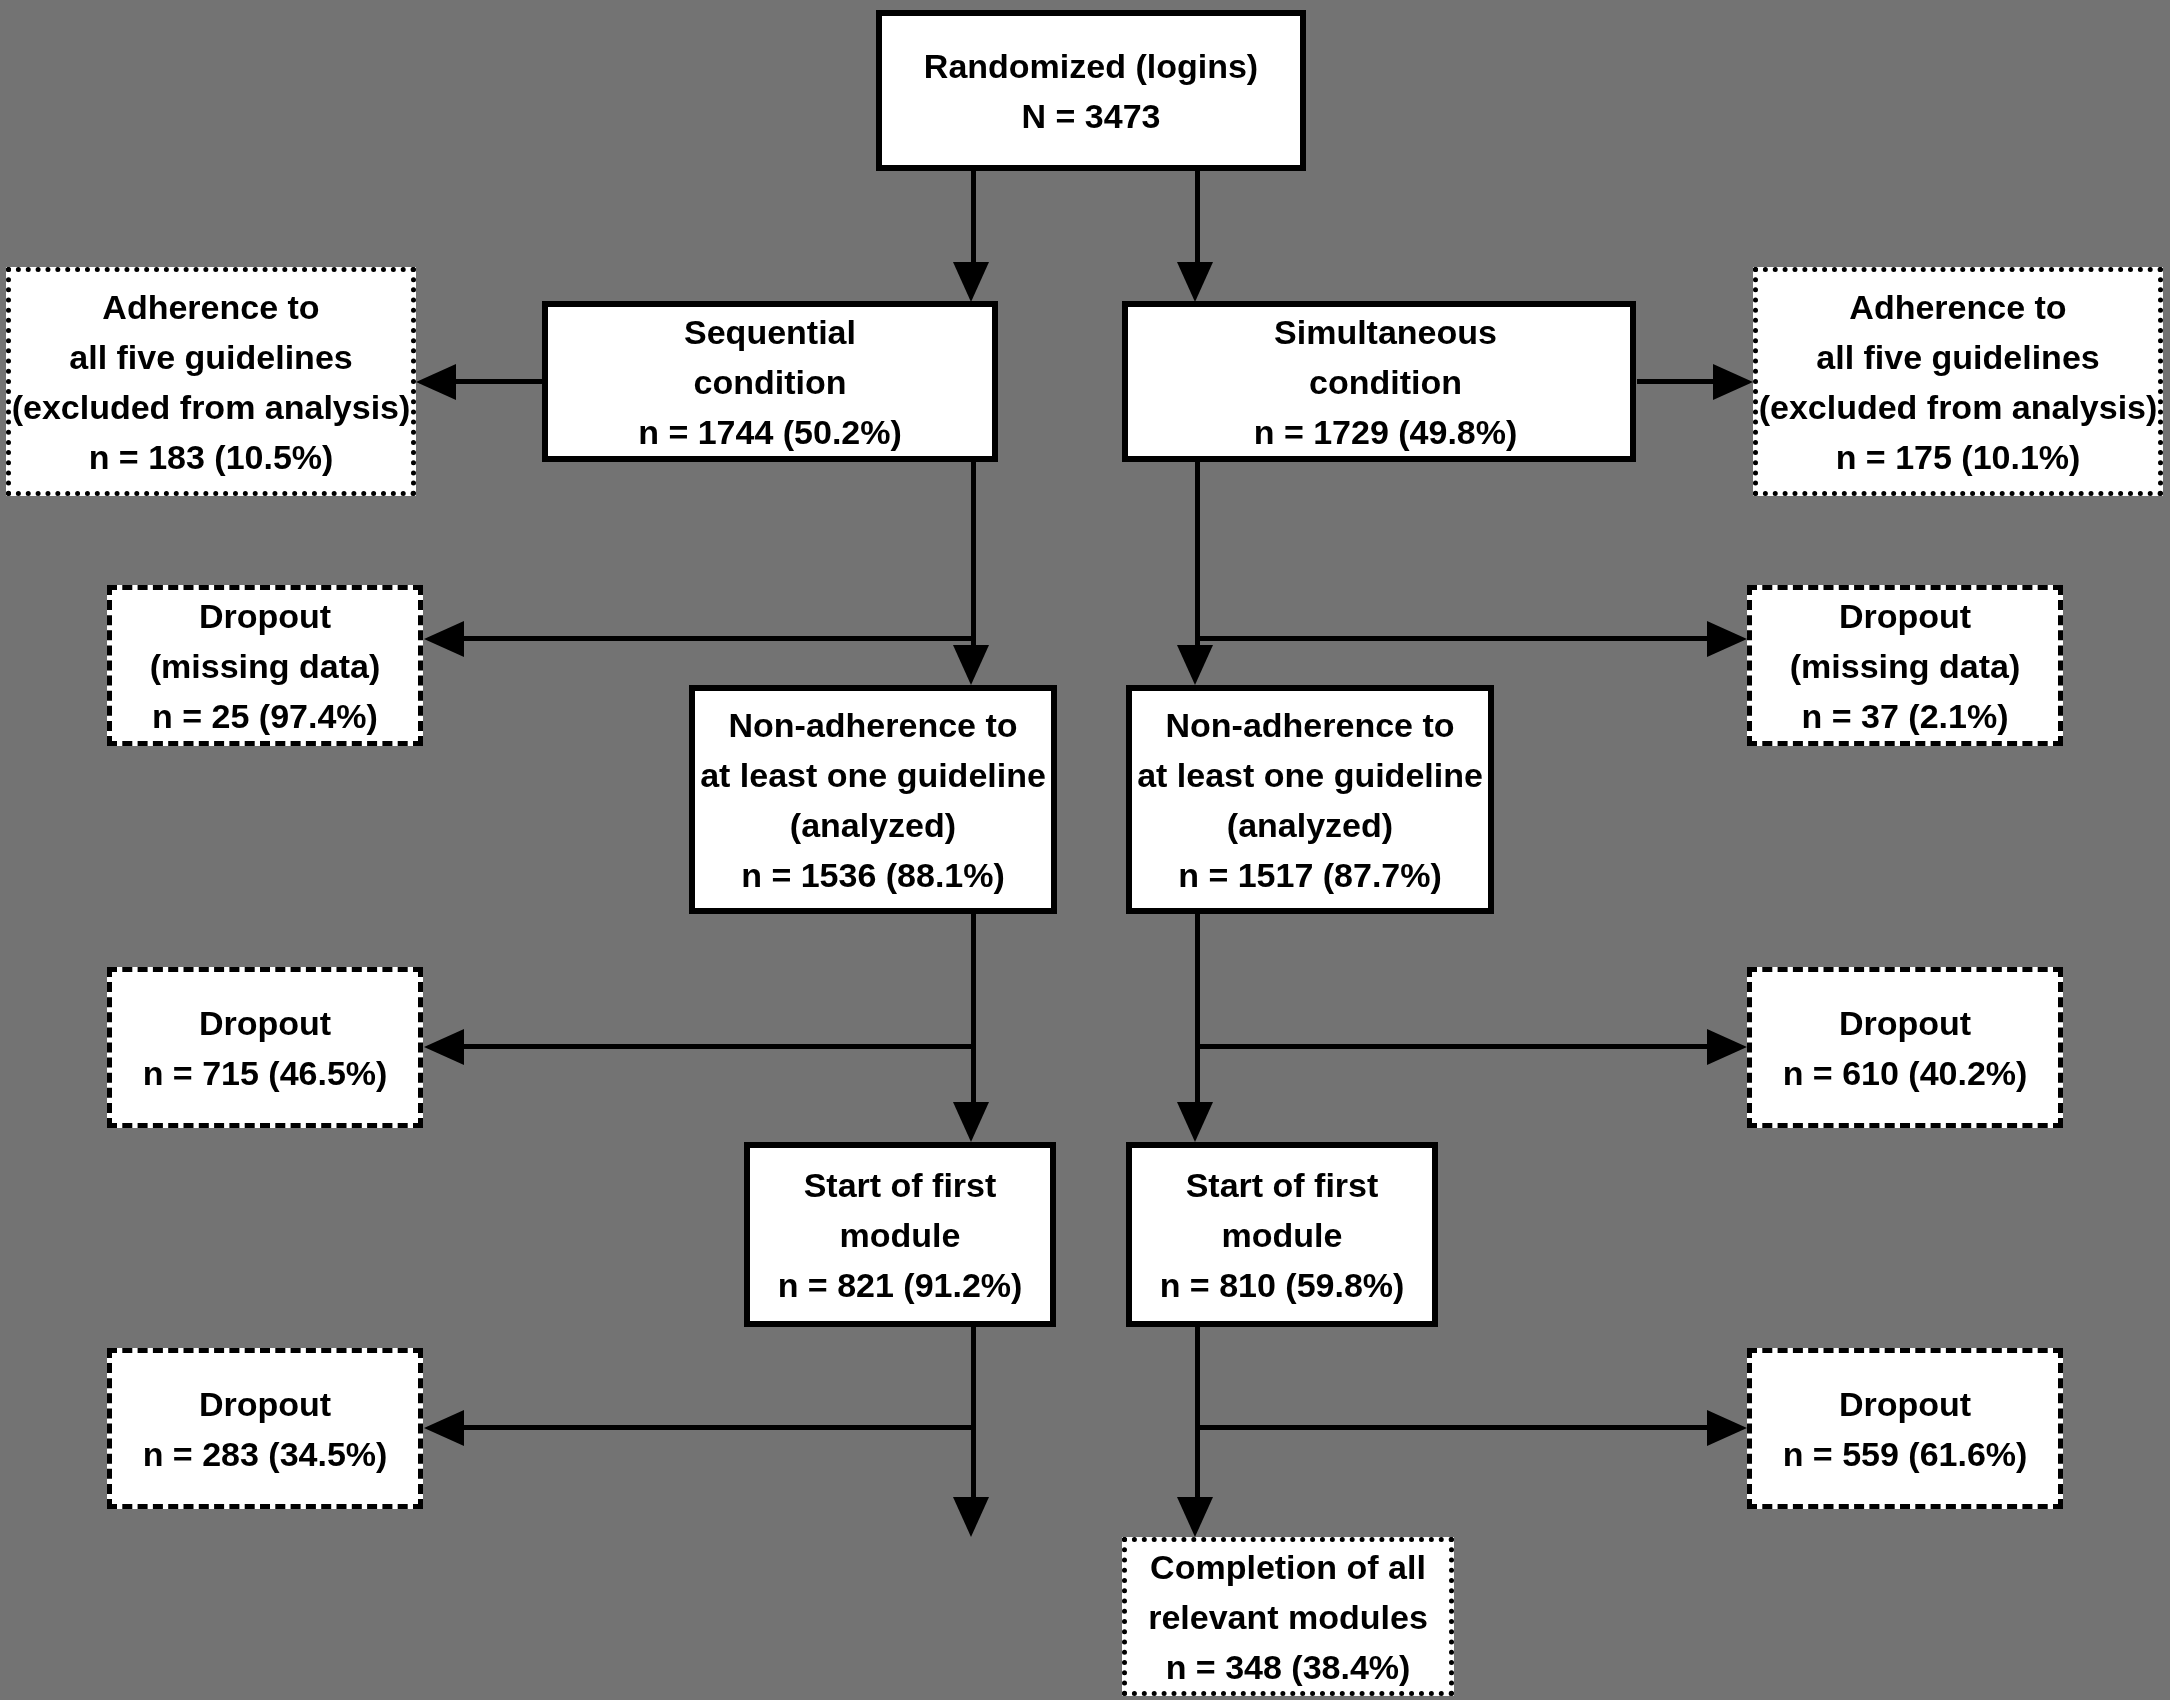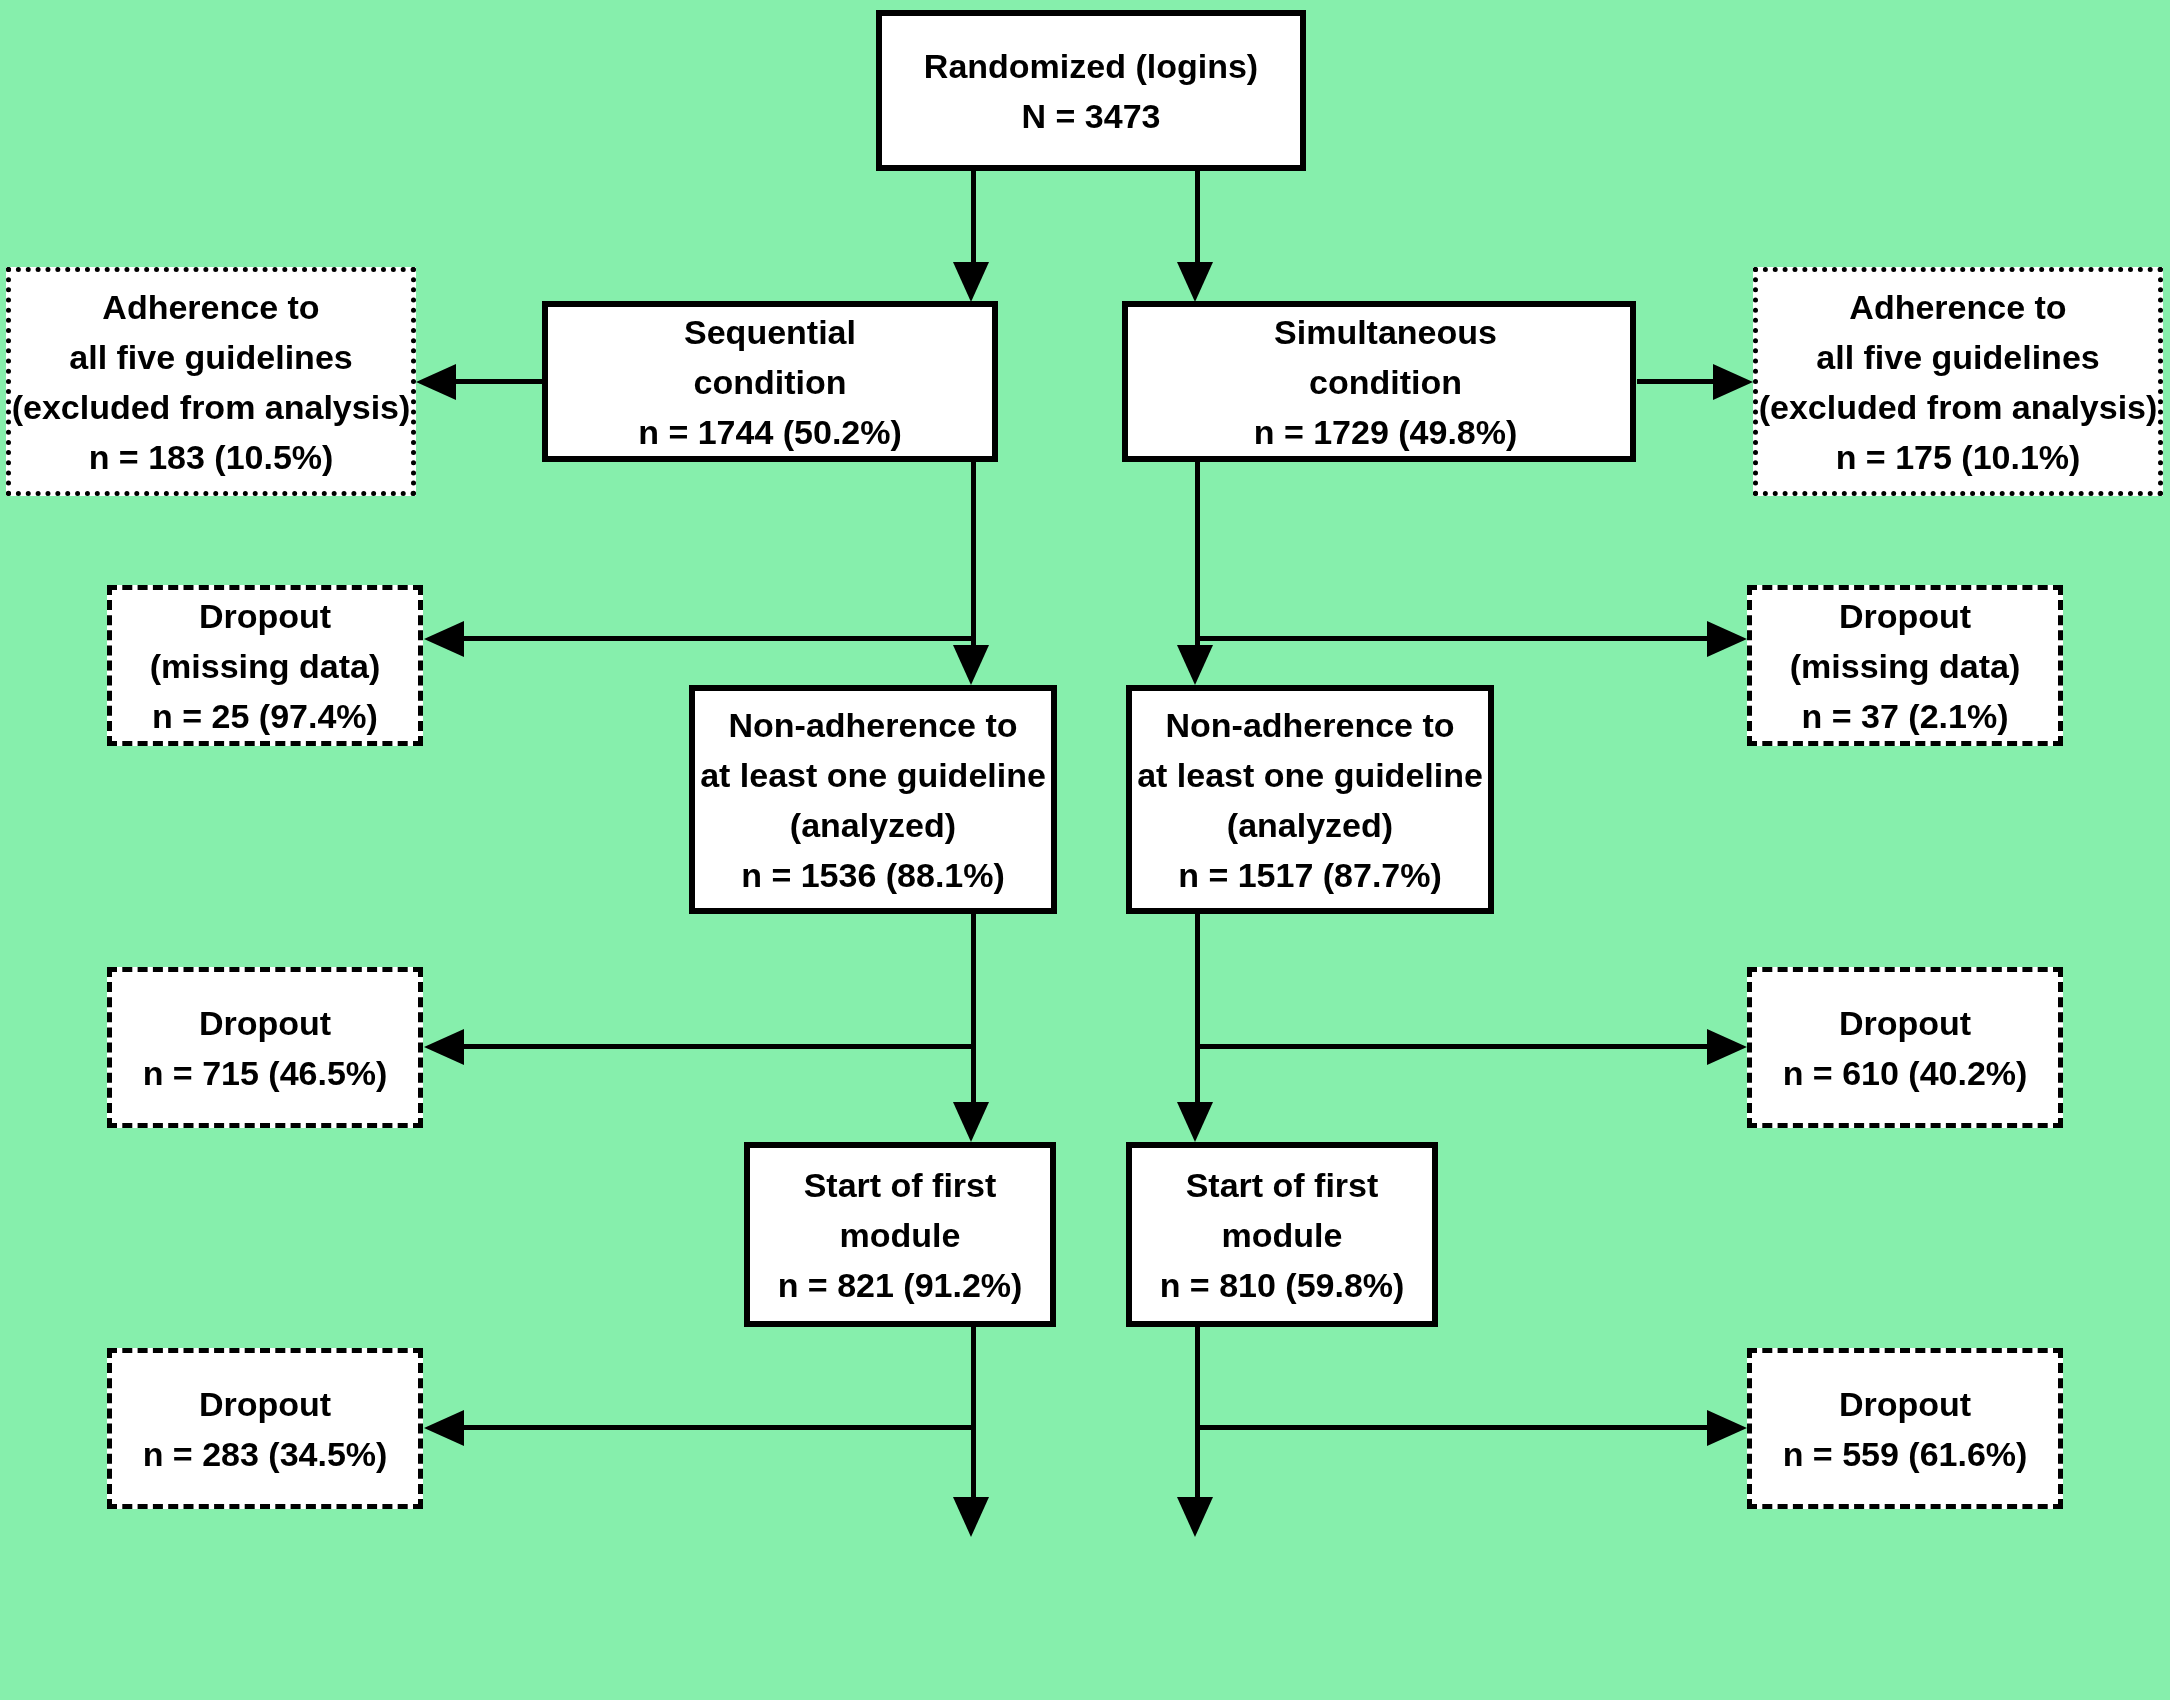--- a/index.html
+++ b/index.html
@@ -5,21 +5,21 @@
 <style>
   html, body {
     margin: 0;
     padding: 0;
     background: #ffffff;
   }
   .canvas {
     position: relative;
     width: 2170px;
     height: 1700px;
-    background: #86efac;
+    background: #737373;
     font-family: "Liberation Sans", sans-serif;
     font-weight: bold;
     color: #000000;
     overflow: hidden;
   }
   .node {
     position: absolute;
     box-sizing: border-box;
     display: flex;
     flex-direction: column;
@@ -154,20 +154,25 @@
     <div>Dropout</div>
     <div>n = 283 (34.5%)</div>
   </div>
 
   <div class="node dashed" style="left:1747px; top:1348px; width:316px; height:161px;">
     <div>Dropout</div>
     <div>n = 559 (61.6%)</div>
   </div>
 
 
+  <div class="node dotted" style="left:1122px; top:1537px; width:332px; height:159px;">
+    <div>Completion of all</div>
+    <div>relevant modules</div>
+    <div>n = 348 (38.4%)</div>
+  </div>
 
   <div class="vline" style="left:971px; top:169px; height:93px;"></div>
   <div class="arrow-down" style="left:953px; top:262px;"></div>
 
   <div class="vline" style="left:1195px; top:169px; height:93px;"></div>
   <div class="arrow-down" style="left:1177px; top:262px;"></div>
 
   <div class="vline" style="left:971px; top:461px; height:186px;"></div>
   <div class="arrow-down" style="left:953px; top:645px;"></div>
 

